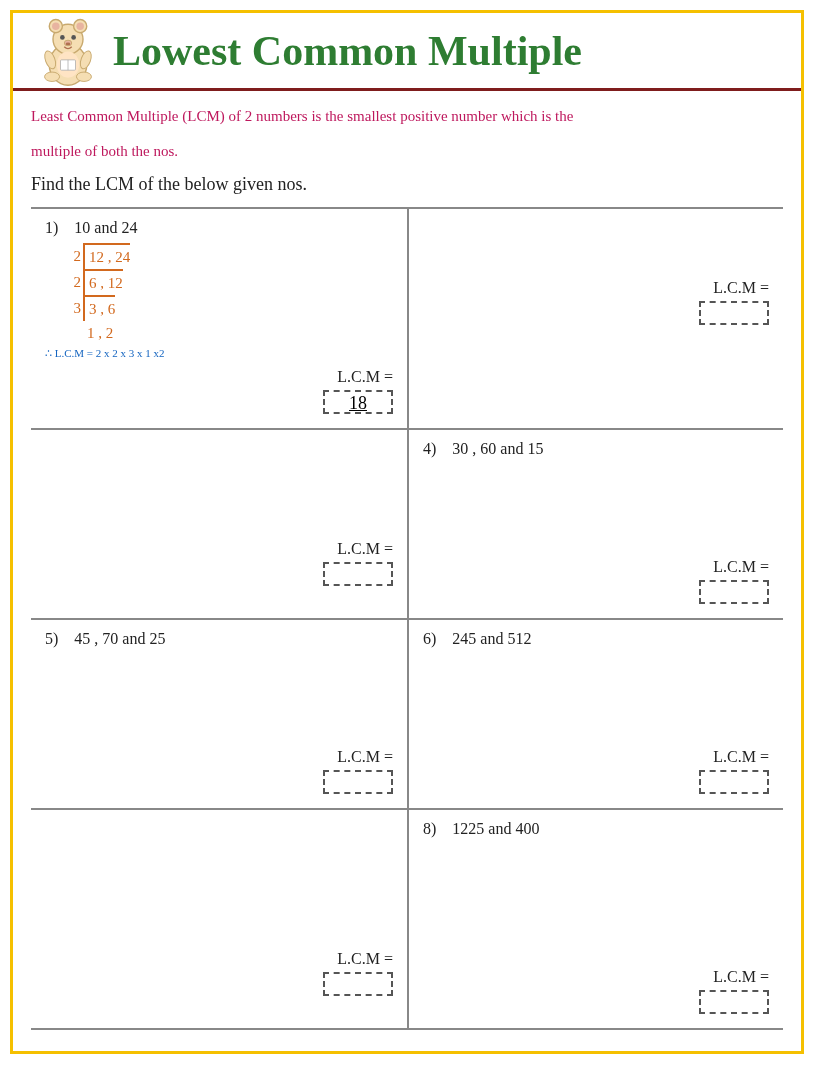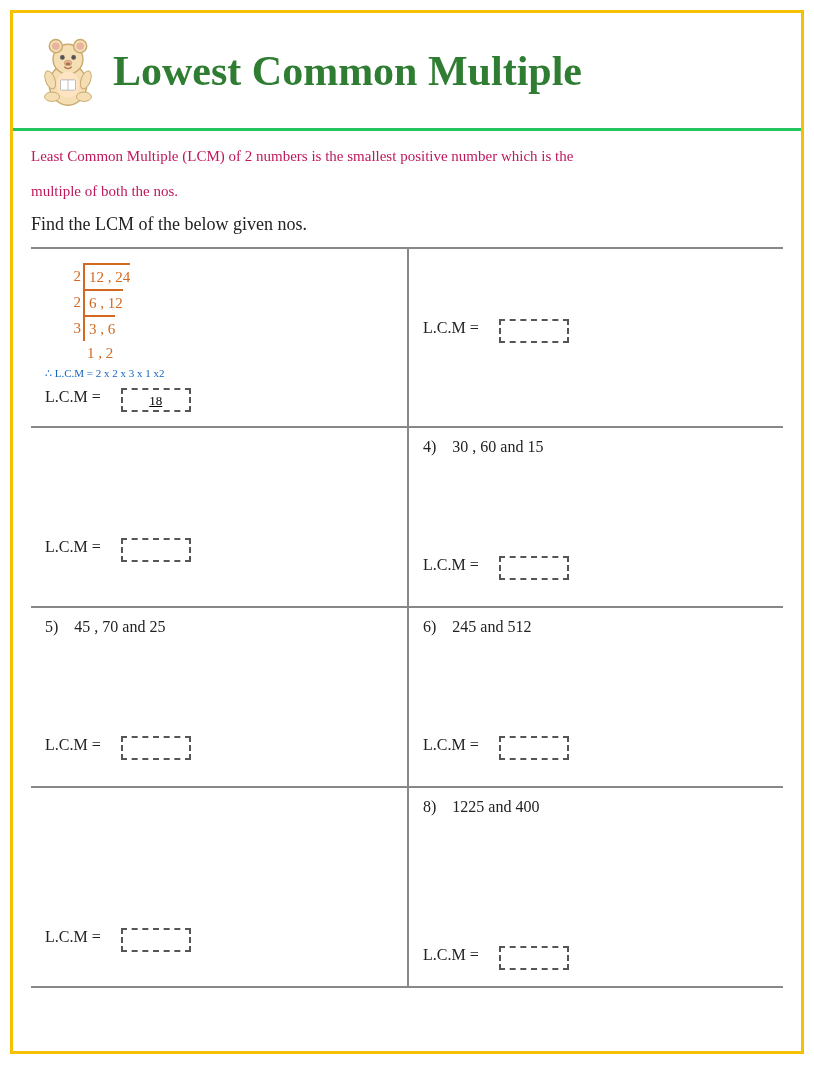--- a/index.html
+++ b/index.html
@@ -8,24 +8,24 @@
       font-family: 'Times New Roman', serif;
       width: 814px;
       min-height: 1066px;
     }
     .outer-border {
       border: 3px solid #f5c000;
       margin: 10px;
       min-height: 1044px;
     }
     .header {
-      border-bottom: 3px solid #22c55e;
+      border-bottom: 3px solid #7f1d1d;
       display: flex;
       align-items: center;
-      padding: 20px 20px;
+      padding: 0 20px;
       gap: 10px;
     }
     .bear-icon {
       width: 70px;
       height: 75px;
     }
     .title {
       font-size: 42px;
       font-weight: bold;
       color: #2e7d32;
@@ -58,34 +58,35 @@
     .problem-cell.right {
       border-left: 2px solid #888;
     }
     .problem-label {
       font-size: 16px;
       color: #222;
       margin-bottom: 6px;
     }
     .lcm-answer-row {
       display: flex;
-      align-items: flex-start;
-      gap: 20px;
+      align-items: flex-end;
+      gap: 4px;
       margin-top: 8px;
       font-size: 16px;
       color: #222;
+      flex-direction: column;
     }
     .answer-box {
       display: inline-block;
       min-width: 70px;
       height: 24px;
       border: 2px dashed #555;
       text-align: center;
       line-height: 22px;
-      font-size: 13px;
+      font-size: 18px;
       color: #222;
       padding: 0 4px;
       position: relative;
     }
     .answer-box.filled {
       color: #000;
       text-decoration: underline;
     }
     
     .division-steps {
@@ -163,20 +164,25 @@
   </div>
 
   <div class="content">
     <p class="intro-text">Least Common Multiple (LCM) of 2 numbers is the smallest positive number which is the</p>
     <p class="intro-text">multiple of both the nos.</p>
     <p class="find-text">Find the LCM of the below given nos.</p>
 
     <div class="problems-grid">
 
       <div class="problem-cell">
+        <div class="problem-label">
+          <span>1)</span>
+          &nbsp;&nbsp;
+          <span>10 and 24</span>
+        </div>
 
         <div class="division-steps">
           <div class="division-row">
             <span class="div-num">2</span>
             <span class="div-bar">12 , 24</span>
           </div>
           <div class="division-row">
             <span class="div-num">2</span>
             <span class="div-bar">6 , 12</span>
           </div>

